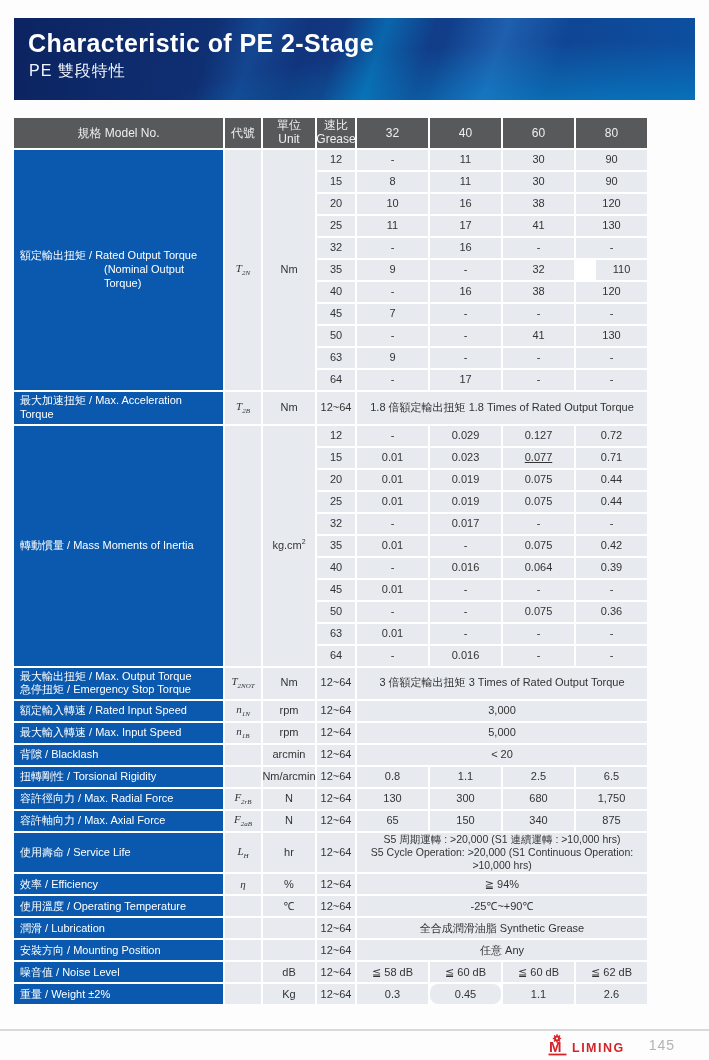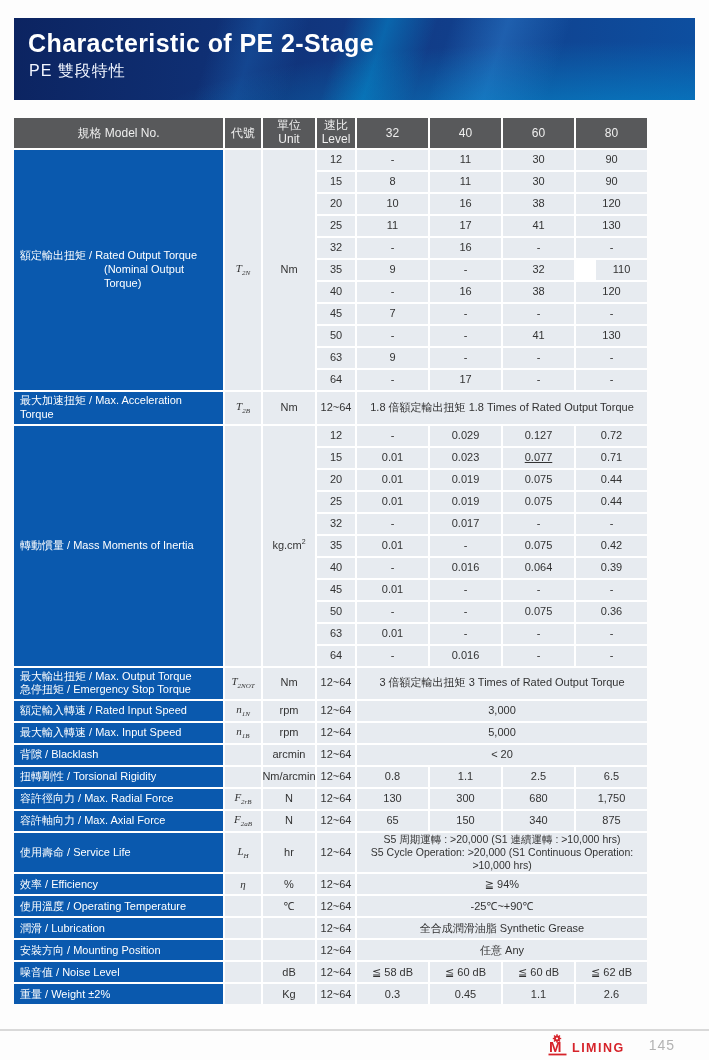--- a/index.html
+++ b/index.html
@@ -67,21 +67,21 @@
 
 <div class="spec-table">
     <div class="cell head" style="grid-area: 1 / 1;">規格 Model No.</div>
     <div class="cell head" style="grid-area: 1 / 2; text-align: right;">代號</div>
     <div class="cell head" style="grid-area: 1 / 3;">
       <span>單位</span>
       <span>Unit</span>
     </div>
     <div class="cell head" style="grid-area: 1 / 4;">
       <span>速比</span>
-      <span>Level</span>
+      <span>Grease</span>
     </div>
     <div class="cell head" style="grid-area: 1 / 5;">32</div>
     <div class="cell head" style="grid-area: 1 / 6;">40</div>
     <div class="cell head" style="grid-area: 1 / 7;">60</div>
     <div class="cell head" style="grid-area: 1 / 8;">80</div>
     <div class="cell label" style="grid-area: 2 / 1 / span 11;">
       <div>額定輸出扭矩 / Rated Output Torque</div>
       <div class="indent">(Nominal Output Torque)</div>
     </div>
     <div class="cell sym" style="grid-area: 2 / 2 / span 11;">
@@ -381,21 +381,21 @@
     <div class="cell val" style="grid-area: 37 / 8;">≦ 62 dB</div>
     <div class="cell label" style="grid-area: 38 / 1 / span 1;">
       <div>重量 / Weight ±2%</div>
     </div>
     <div class="cell sym" style="grid-area: 38 / 2 / span 1;"></div>
     <div class="cell unit" style="grid-area: 38 / 3 / span 1;">
       <span>Kg</span>
     </div>
     <div class="cell ratio" style="grid-area: 38 / 4;">12~64</div>
     <div class="cell val" style="grid-area: 38 / 5;">0.3</div>
-    <div class="cell val" style="grid-area: 38 / 6;">0.45</div>
+    <div class="cell val" style="grid-area: 38 / 6; border-radius: 8px;">0.45</div>
     <div class="cell val" style="grid-area: 38 / 7;">1.1</div>
     <div class="cell val" style="grid-area: 38 / 8;">2.6</div>
   </div>
 
 <div class="footer-divider"></div>
 
 <div class="footer">
   <svg width="96" height="22" viewBox="0 0 96 22">
     <g>
       <line x1="11" y1="0.2" x2="11" y2="8.8" stroke="#d6232a" stroke-width="1.4"></line>

